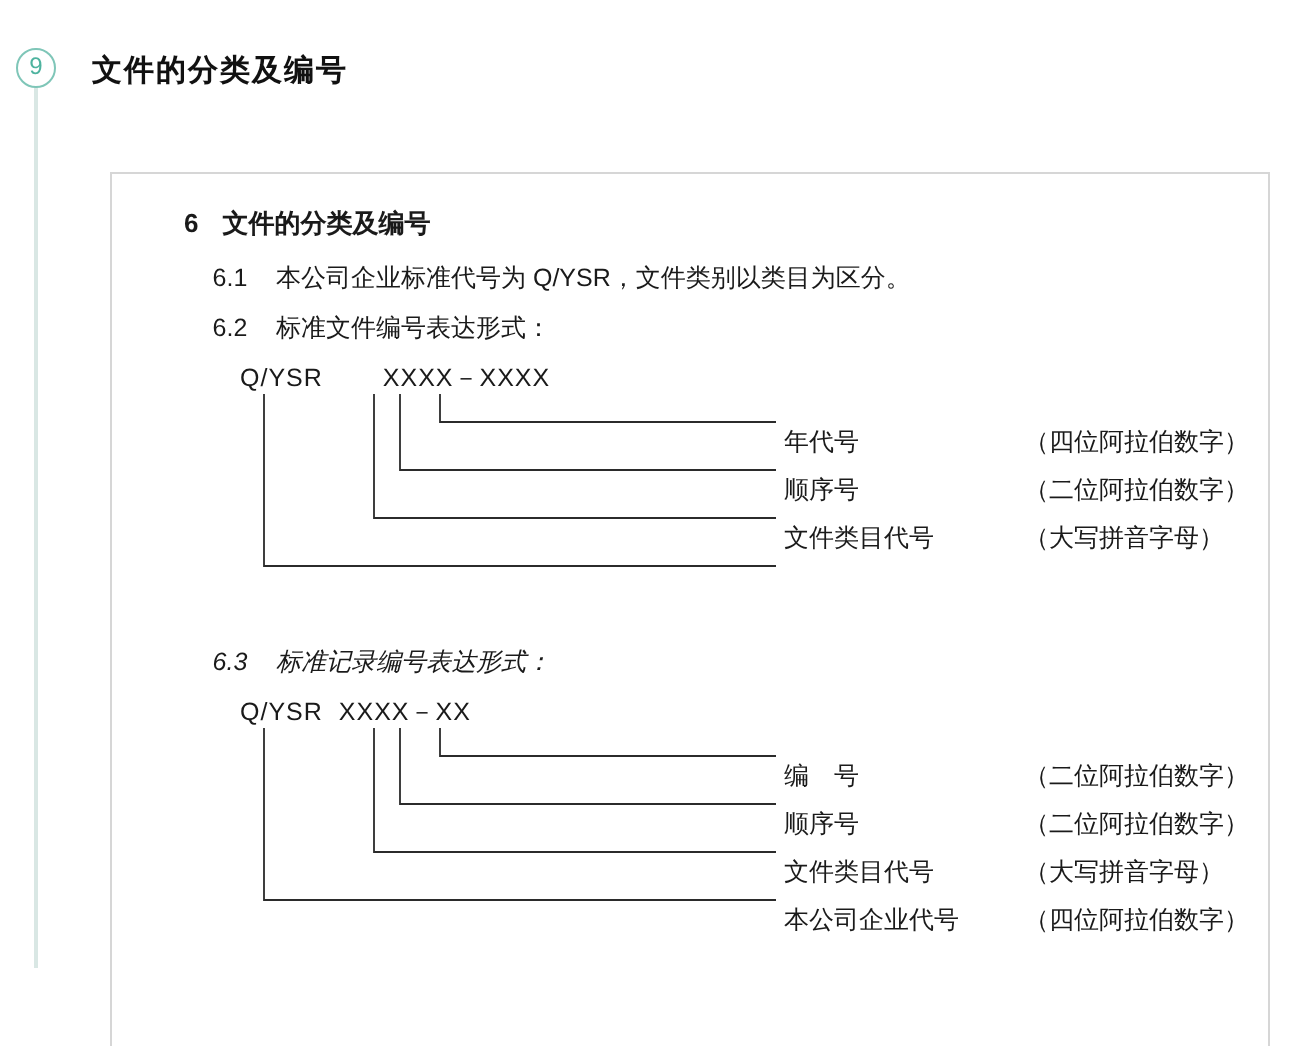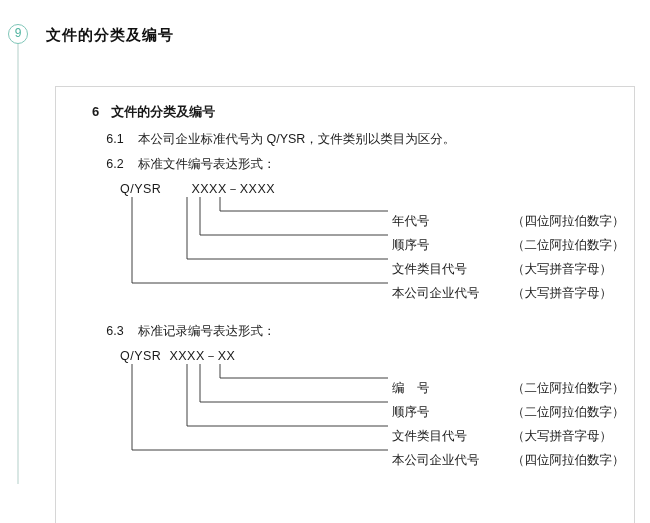--- a/index.html
+++ b/index.html
@@ -220,27 +220,24 @@
       <div class="legend">
         <div class="legend-item">
           <span class="lbl">年代号</span><span class="paren">（四位阿拉伯数字）</span>
         </div>
         <div class="legend-item">
           <span class="lbl">顺序号</span><span class="paren">（二位阿拉伯数字）</span>
         </div>
         <div class="legend-item">
           <span class="lbl">文件类目代号</span><span class="paren">（大写拼音字母）</span>
         </div>
-        <div class="legend-item">
-          <span class="lbl">本公司企业代号</span><span class="paren">（大写拼音字母）</span>
-        </div>
       </div>
     </div>
 
-    <p class="clause-line" style="margin-top:14px;">
+    <p class="clause-line" style="margin-top:14px;font-style:italic;">
       <span class="num">6.3</span><span>标准记录编号表达形式：</span>
     </p>
 
     <div class="diagram">
       <div class="code-row">
         <span class="seg">Q/YSR</span>
         <span class="seg" style="margin-left:4px;">XXXX－XX</span>
       </div>
 
       <svg class="leaders" viewBox="0 0 520 128" xmlns="http://www.w3.org/2000/svg">

